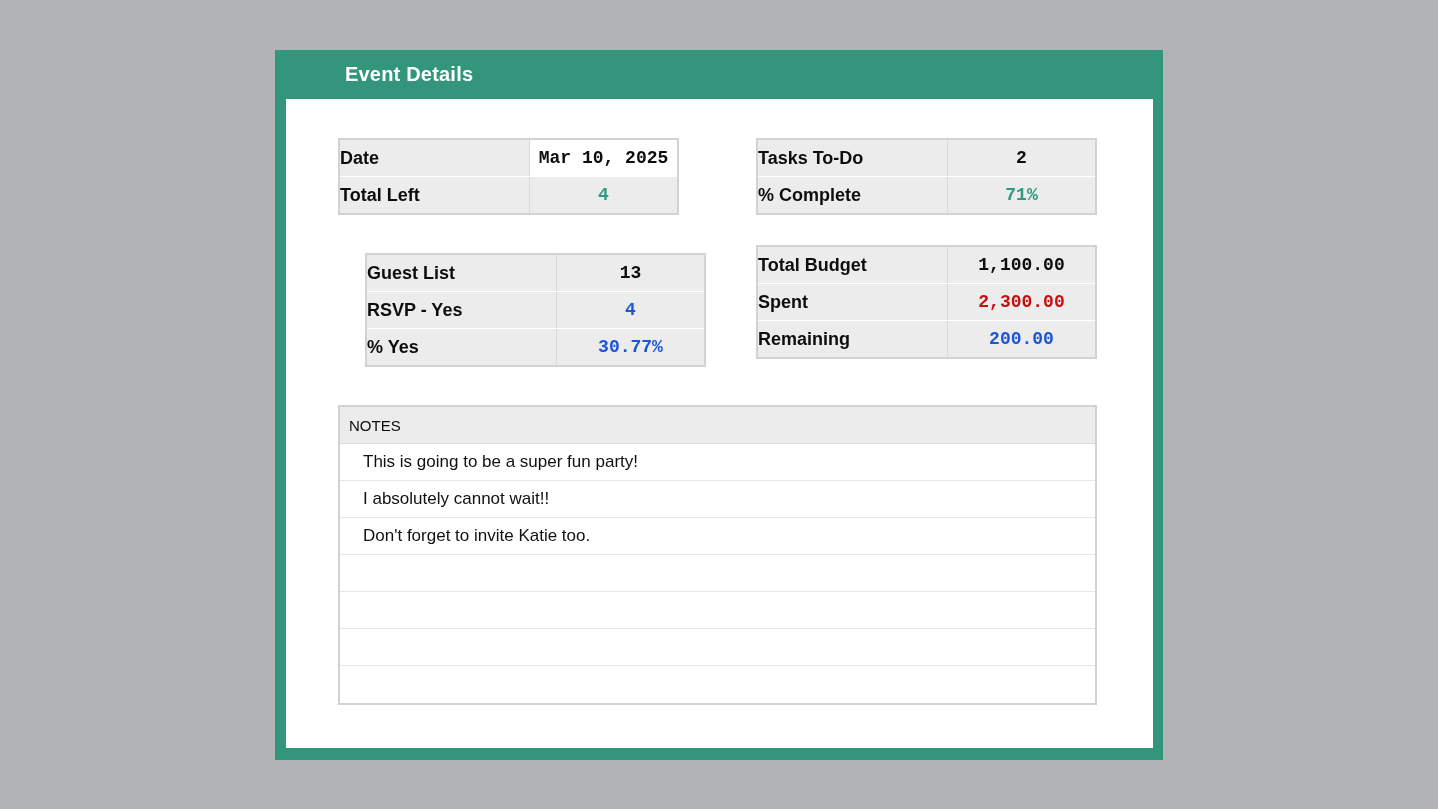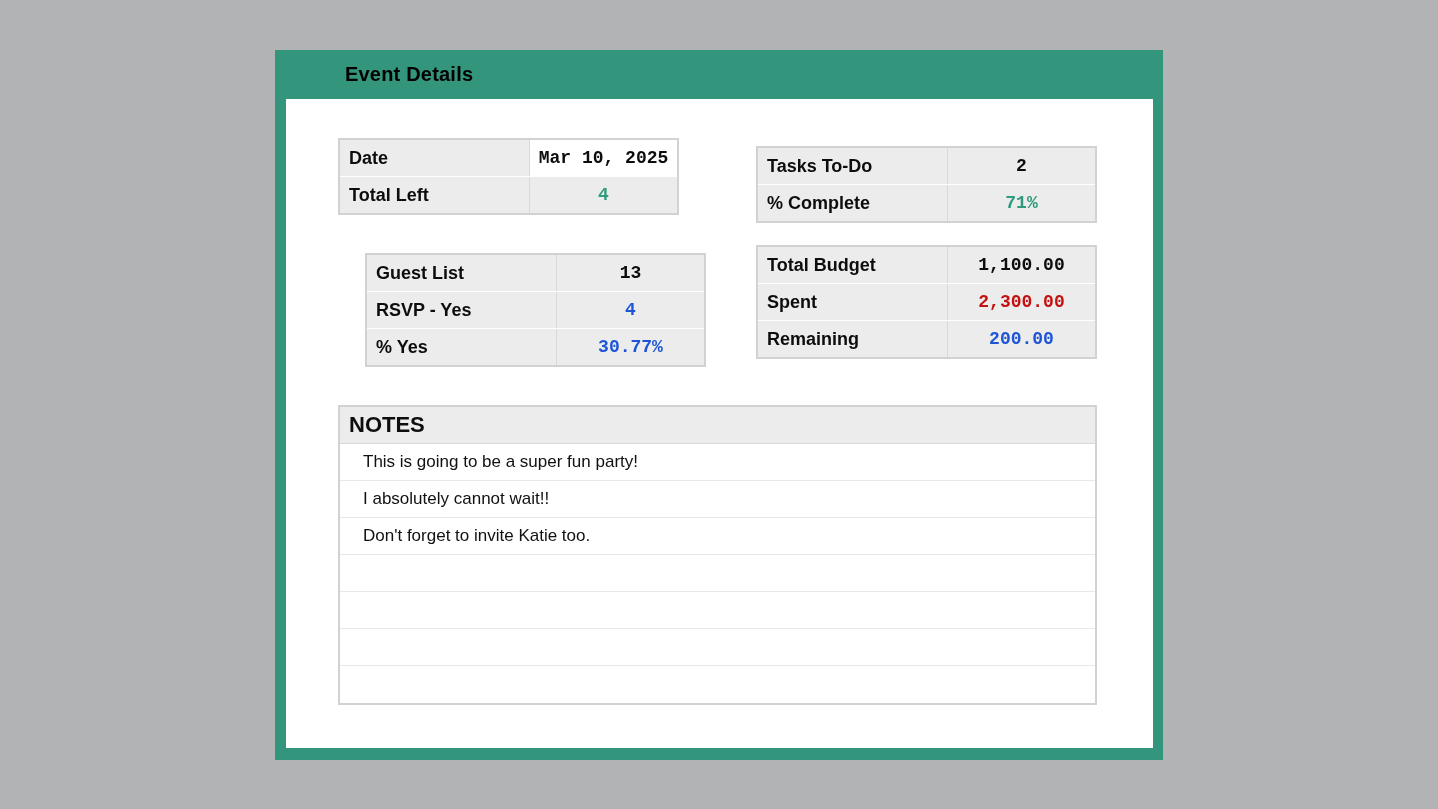--- a/index.html
+++ b/index.html
@@ -11,60 +11,60 @@
   }
   .card {
     position:absolute; left:275px; top:50px; width:888px; height:710px;
     background: var(--accent, #33967c);
   }
   .card-header {
     position:absolute; left:0; top:0; right:0; height:49px;
     display:flex; align-items:center;
   }
   .card-title {
-    color:#000000; font-size:20px; font-weight:bold; padding-left:70px;
+    color:#ffffff; font-size:20px; font-weight:bold; padding-left:70px;
     letter-spacing:0.2px;
   }
   .card-content {
     position:absolute; left:11px; right:10px; top:49px; bottom:12px;
     background:#ffffff;
   }
   .stat-table {
     position:absolute;
     display:grid;
     grid-template-columns:189px 1fr;
     row-gap:1px;
     border:2px solid #d2d2d2;
     background:#ffffff;
     width:341px;
   }
   .cell {
     background:#ececec; height:36px;
     display:flex; align-items:center;
     font-size:18px; font-weight:bold; color:#0d0d0d;
   }
-  .cell.label { padding-left:9px; }
+  .cell.label { }
   .cell.value { justify-content:center; border-left:1px solid #d9d9d9;font-family:Liberation Mono, monospace; }
   .cell.bg-white { background:#ffffff; }
   .v-teal { color: var(--teal, #2f9b7d); }
   .v-blue { color: var(--blue, #1d55d6); }
   .v-red  { color: var(--red,  #c41212); }
 
   .t-schedule { left:52px;  top:39px;  }
-  .t-tasks    { left:470px; top:39px;margin-top:8px;  }
+  .t-tasks    { left:470px; top:39px;  }
   .t-guests   { left:52px;  top:154px;margin-left:27px; }
   .t-budget   { left:470px; top:146px; }
 
   .notes-table {
     position:absolute; left:52px; top:306px; width:759px;
     border:2px solid #d2d2d2; background:#ffffff;
   }
   .notes-header {
     background:#ececec; height:37px; display:flex; align-items:center;
-    padding-left:9px; font-size:22px; font-weight:bold; color:#0d0d0d;
+    padding-left:9px; font-size:15px; font-weight:normal; color:#0d0d0d;
     border-bottom:1px solid #d9d9d9;
   }
   .note-row {
     height:37px; display:flex; align-items:center; padding-left:23px;
     font-size:17px; color:#111111; background:#ffffff;
     border-bottom:1px solid #e8e8e8;
   }
   .note-row:last-child { border-bottom:none; }
 </style>
 </head>

